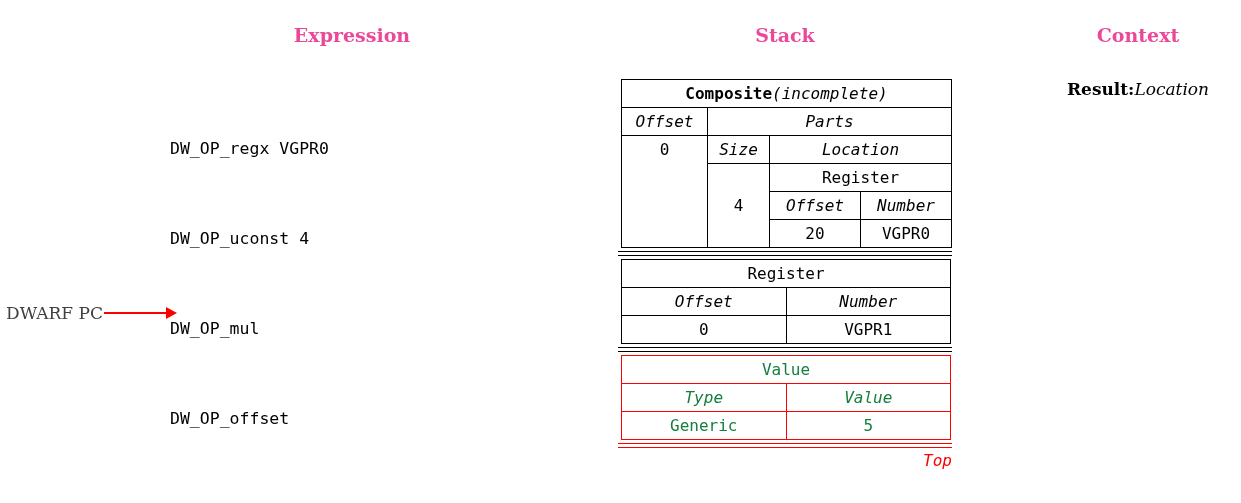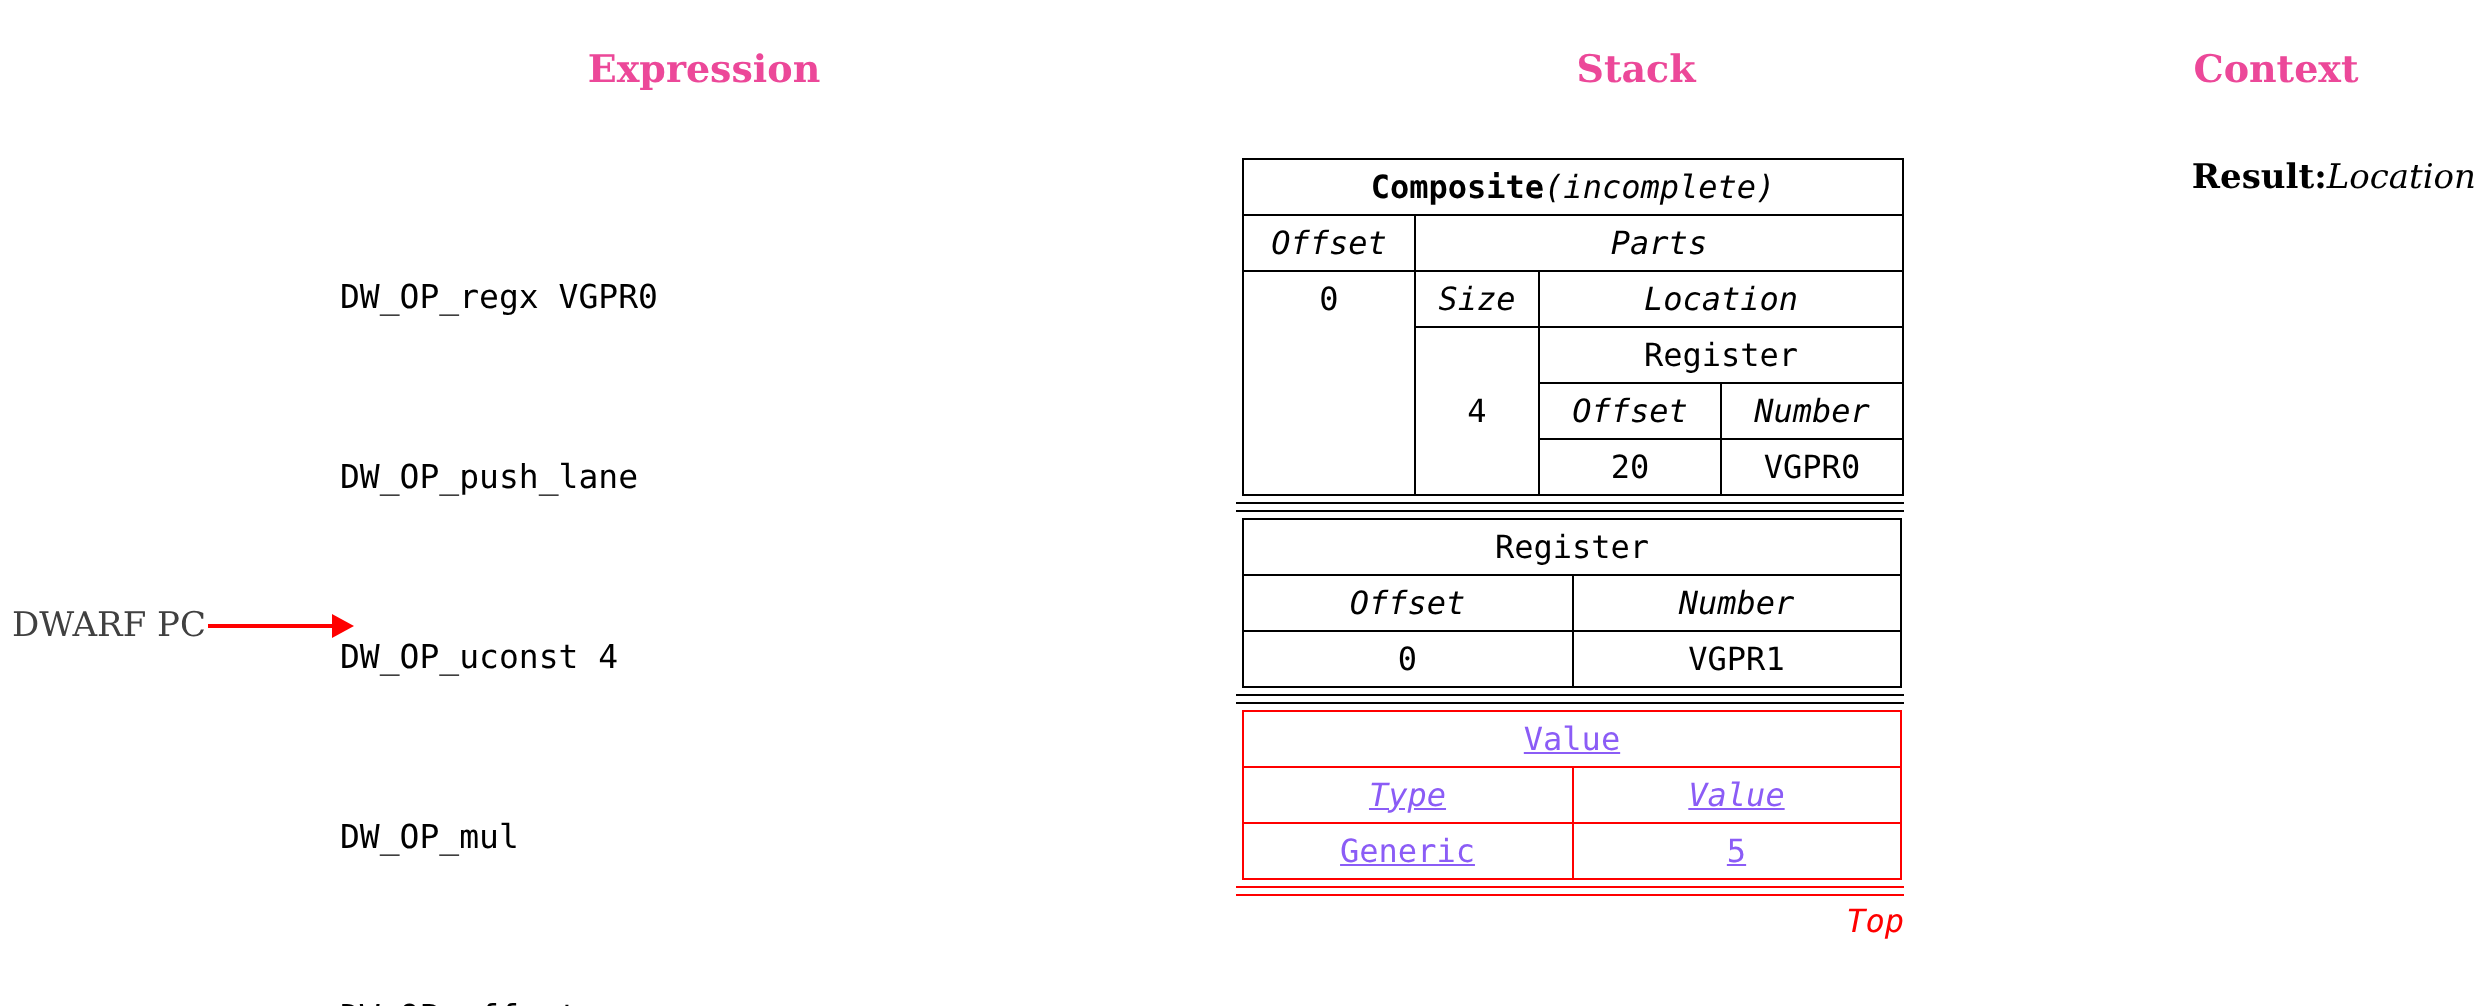--- a/index.html
+++ b/index.html
@@ -20,21 +20,21 @@
   .col-heading {
     position: absolute;
     font-family: "DejaVu Serif", serif;
     font-weight: bold;
     font-size: 19px;
     text-align: center;
     white-space: nowrap;
     color: #ec4899;
   }
   #heading-expression { left: 252px; top: 24px; width: 200px; }
-  #heading-stack      { left: 718px; top: 24px; width: 200px; }
+  #heading-stack      { left: 685px; top: 24px; width: 200px; }
   #heading-context    { left: 1038px; top: 24px; width: 200px; }
 
   
   #expression-list {
     position: absolute;
     left: 170px;
     top: 74px;
     font-family: "DejaVu Sans Mono", monospace;
     font-size: 16.5px;
     line-height: 30px;
@@ -125,58 +125,57 @@
     width: 334px;
     height: 5px;
     margin: 3px 0 3px 0;
     border-top: 1.4px solid #000;
     border-bottom: 1.4px solid #000;
     box-sizing: border-box;
   }
   .stack-sep.red { border-top-color: #ff0000; border-bottom-color: #ff0000; }
 
   
-  .red-box td { border-color: #ff0000 !important; color: #8b5cf6; text-decoration: underline; }
+  .red-box td { border-color: #ff0000 !important; color: #15803d; }
   .red-box { color: #ff0000; }
 
   #stack-top-label {
     width: 334px;
     text-align: right;
     font-family: "DejaVu Sans Mono", monospace;
     font-style: italic;
     font-size: 16px;
     color: #ff0000;
     margin-top: 1px;
   }
 
   
   #context-block {
     position: absolute;
     left: 1038px;
     top: 78px;
     width: 200px;
-    text-align: right;
+    text-align: center;
     font-family: "DejaVu Serif", serif;
     font-size: 17px;
     line-height: 23px;
     color: #000;
   }
   #context-block .ctx-key { font-weight: bold; }
   #context-block .ctx-val { font-style: italic; }
 </style>
 </head>
 <body>
 
 <div id="heading-expression" class="col-heading">Expression</div>
 <div id="heading-stack" class="col-heading">Stack</div>
 <div id="heading-context" class="col-heading">Context</div>
 
 <div id="expression-list">
   <div class="expr-line">DW_OP_regx VGPR0</div>
-  <div class="expr-line">DW_OP_push_lane</div>
   <div class="expr-line">DW_OP_uconst 4</div>
   <div class="expr-line">DW_OP_mul</div>
   <div class="expr-line">DW_OP_offset</div>
   
   
   
   
   
   
   

